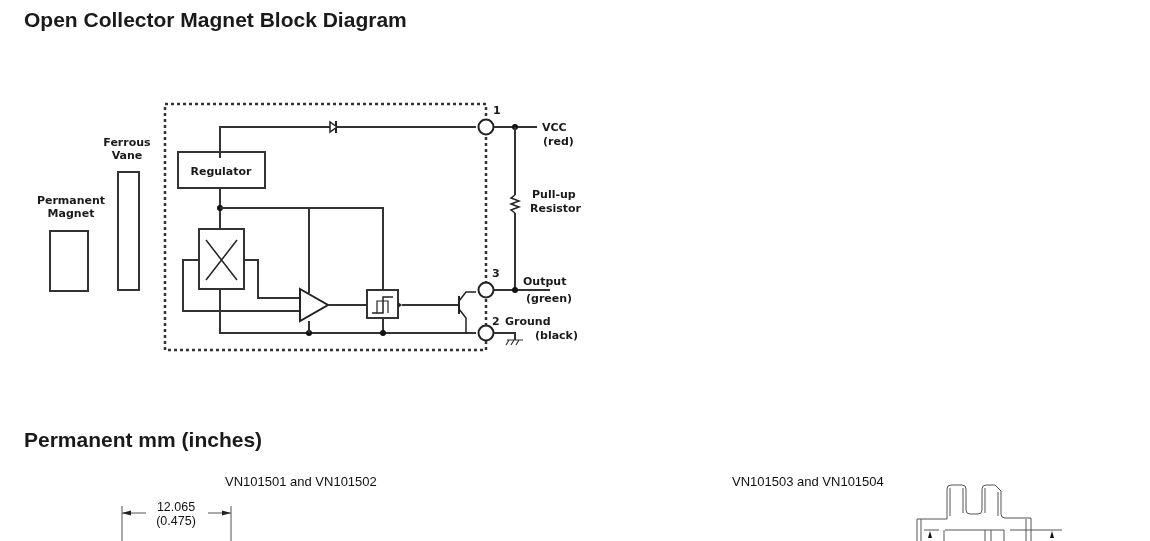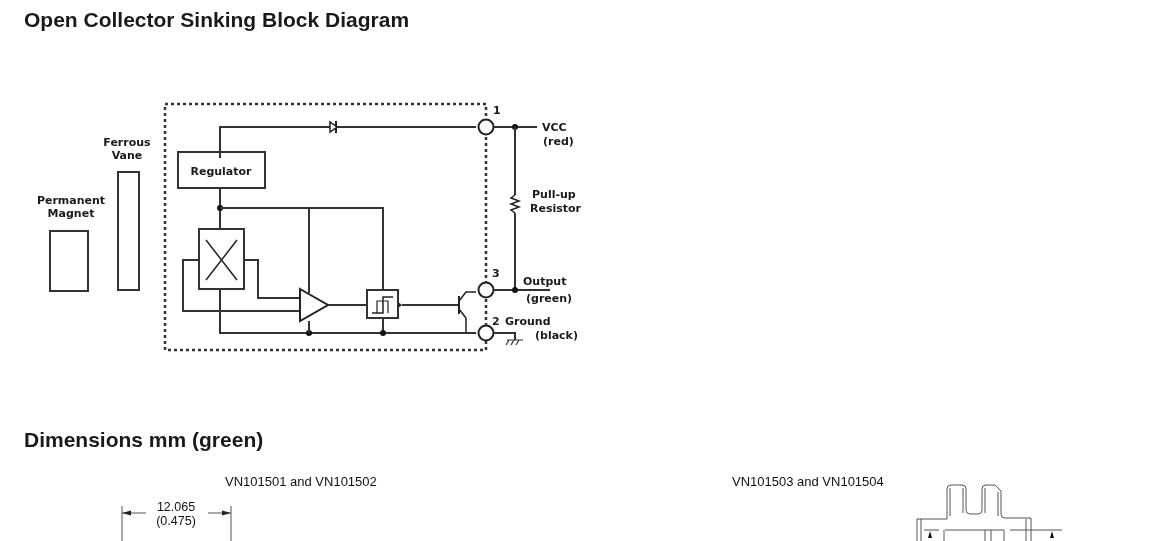--- a/index.html
+++ b/index.html
@@ -11,22 +11,22 @@
   .lbl { font-family: "DejaVu Sans", sans-serif; font-weight: bold; font-size: 11px; fill: #1a1a1a; }
   .cap { font-family: "Liberation Sans", sans-serif; font-size: 13px; fill: #111; }
   .dim { font-family: "Liberation Sans", sans-serif; font-size: 12.5px; fill: #111; }
   .w { stroke: #333; stroke-width: 2; fill: none; }
   .thin { stroke: #555; stroke-width: 1; fill: none; }
   .dot { fill: #111; }
 </style>
 </head>
 <body>
 
-<h1 id="title1" class="heading">Open Collector Sinking Block Diagram</h1>
-<h1 id="title2" class="heading">Dimensions mm (green)</h1>
+<h1 id="title1" class="heading">Open Collector Magnet Block Diagram</h1>
+<h1 id="title2" class="heading">Permanent mm (inches)</h1>
 
 <svg width="1150" height="541" viewBox="0 0 1150 541">
 
   <g>
     <text class="lbl" x="71" y="204" text-anchor="middle">Permanent</text>
     <text class="lbl" x="71" y="217" text-anchor="middle">Magnet</text>
     <rect x="50" y="231" width="38" height="60" class="w"></rect>
   </g>
 
   <g>

